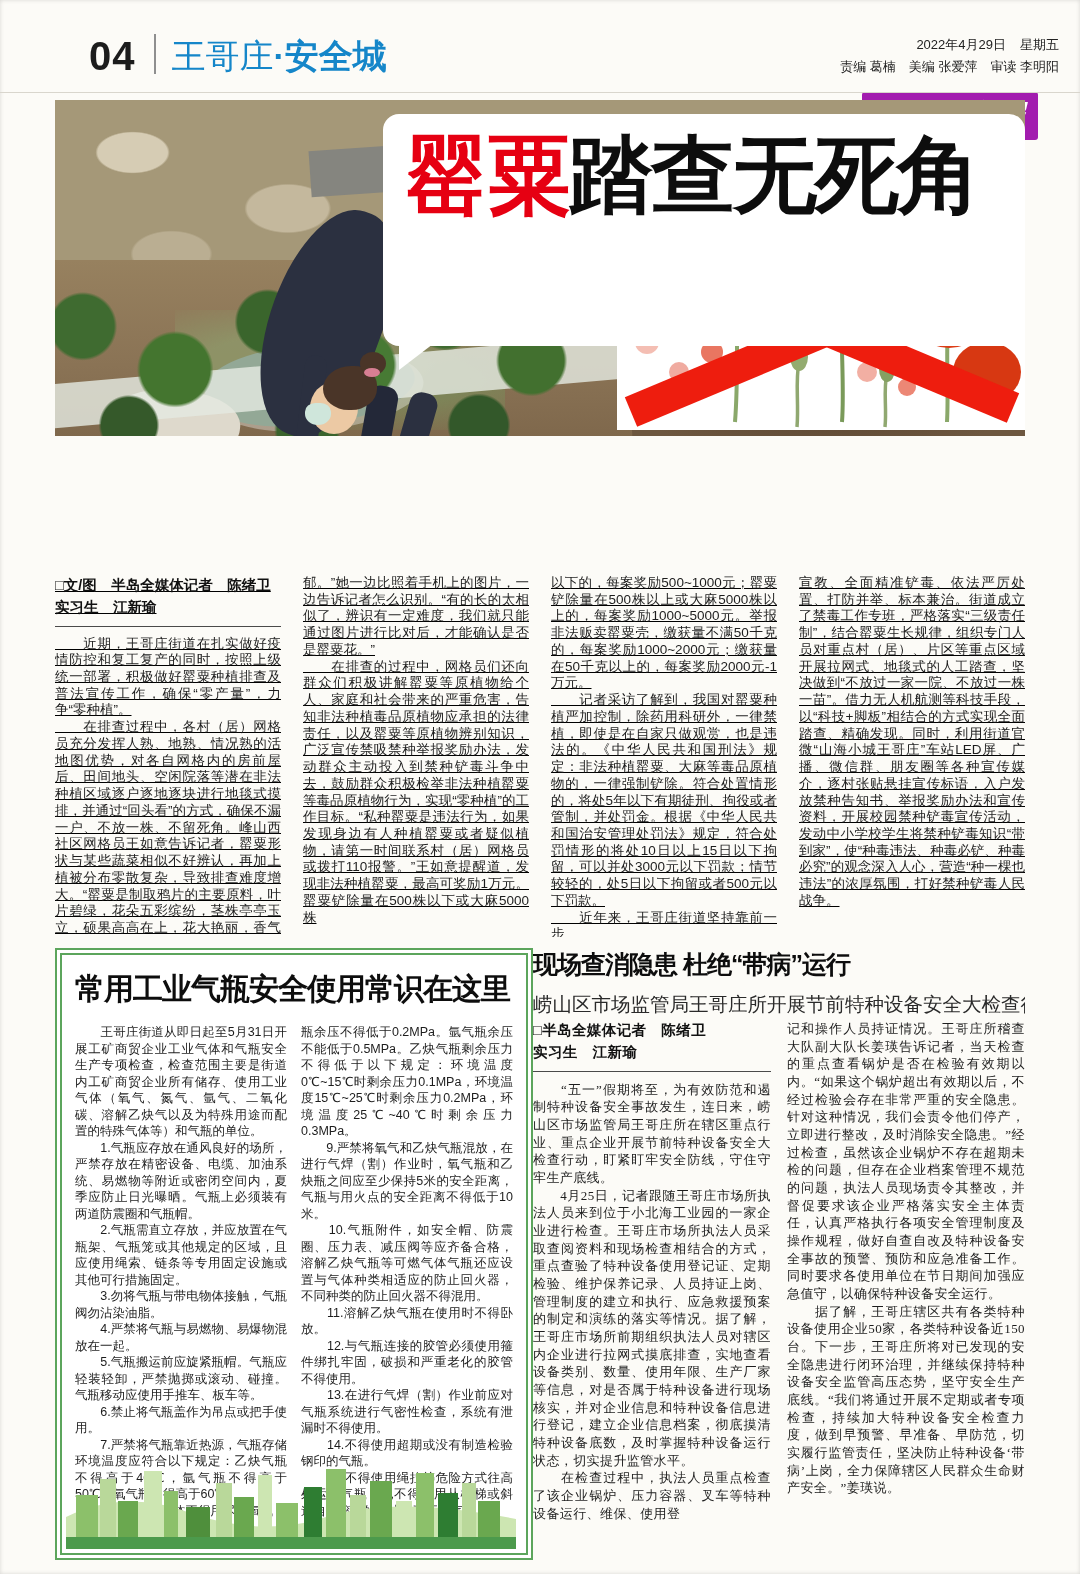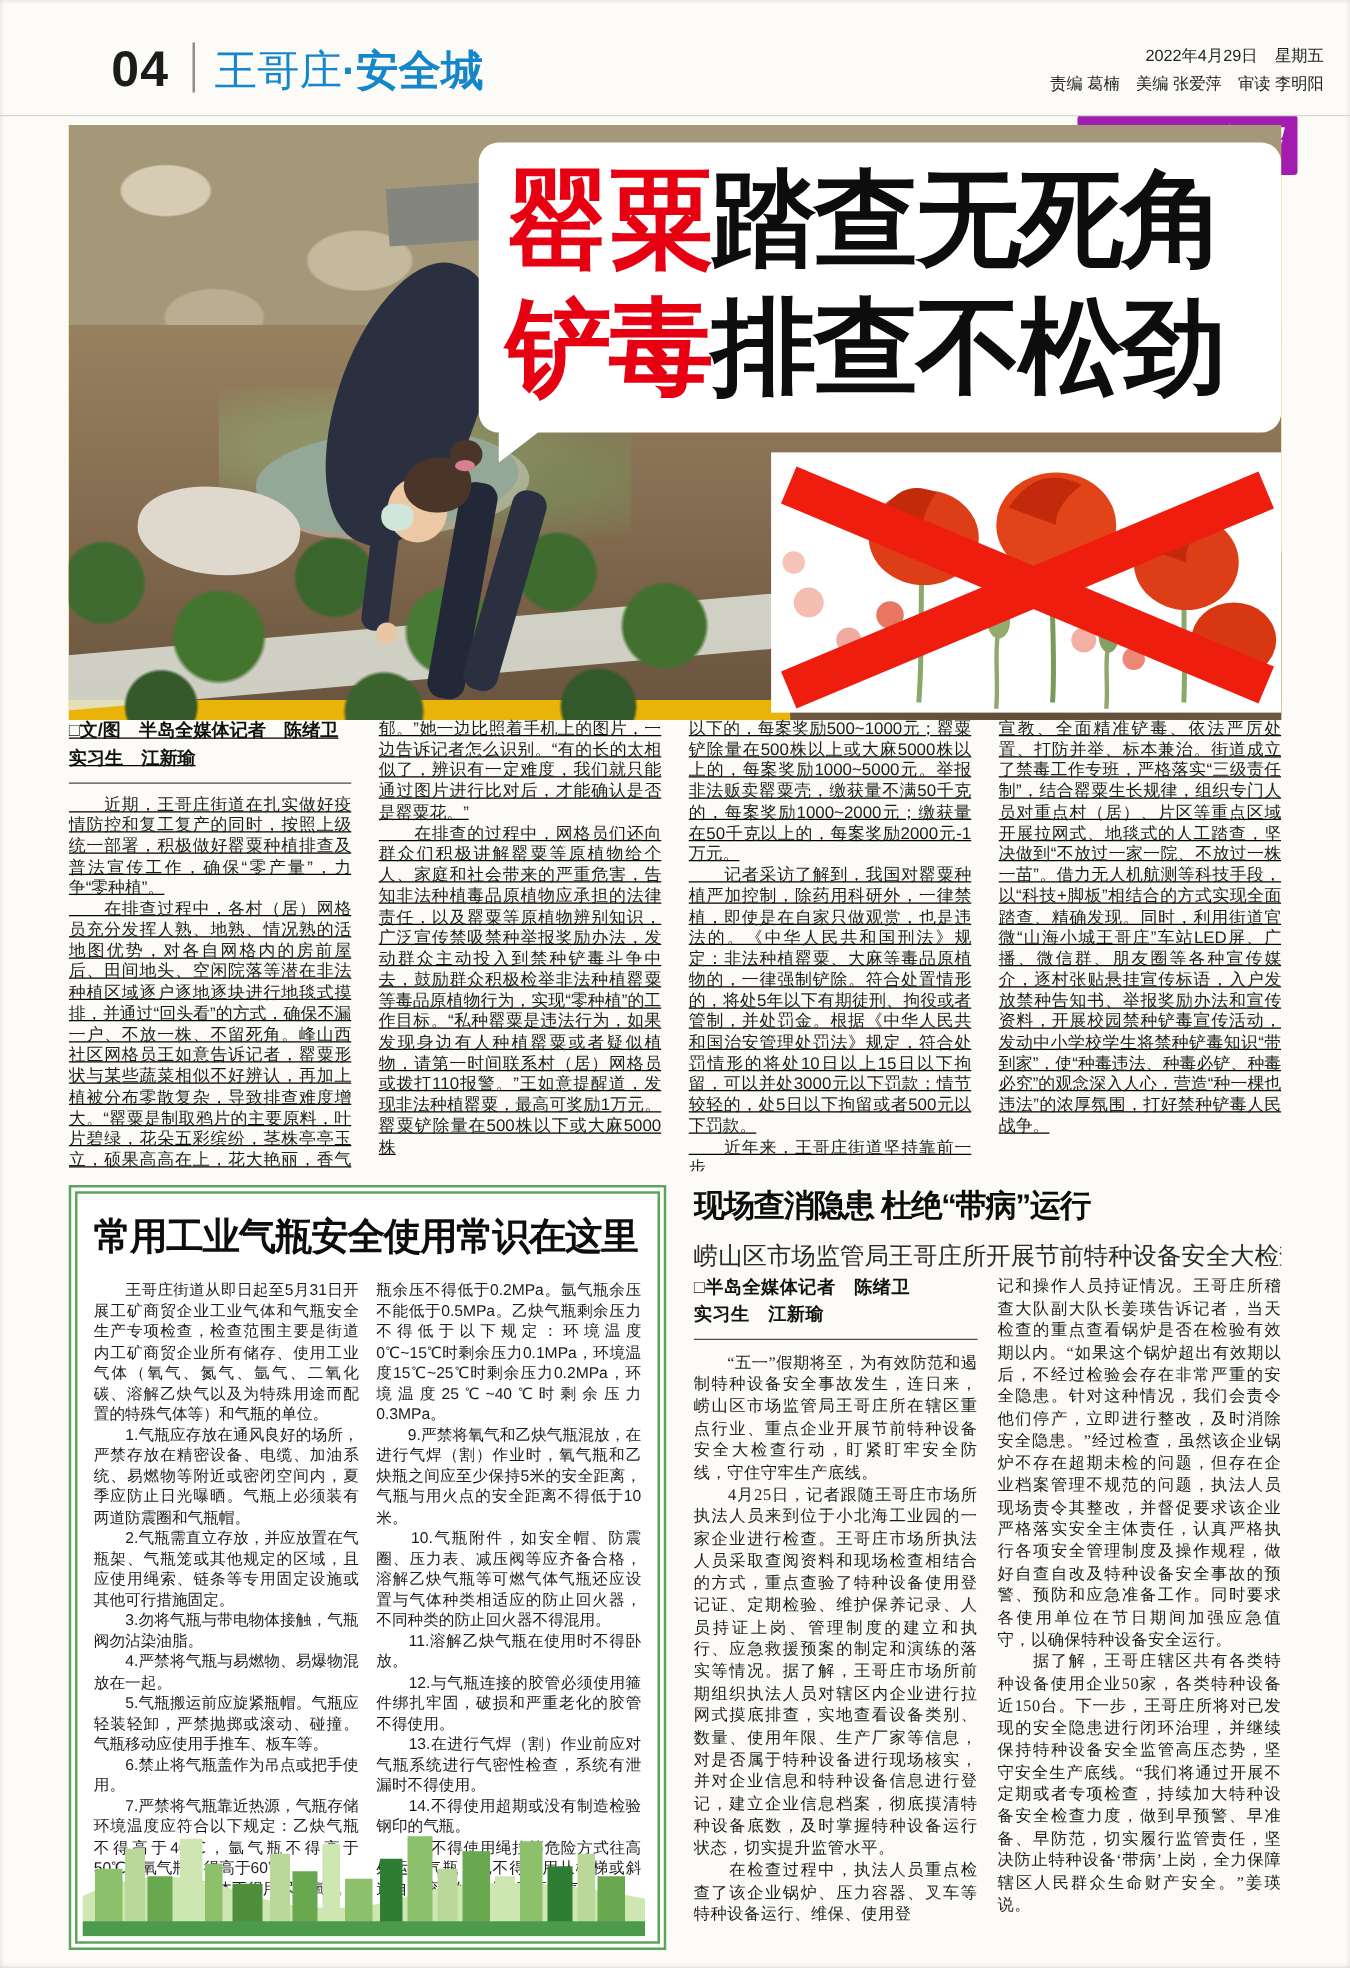--- a/index.html
+++ b/index.html
@@ -12,21 +12,21 @@
   .vdiv{width:2px;height:40px;background:#8f8f8f;margin:0 16px 0 18px;}
   .section-title{font-size:34px;color:#1586c9;white-space:nowrap;}
   .section-title .bold{font-weight:900;}
   .header-right{margin-left:auto;display:flex;align-items:center;gap:14px;flex-direction:column;}
   .pub-info{text-align:right;font-size:13px;color:#222;line-height:1.7;white-space:nowrap;}
   .pub-info .date-line span{margin-left:14px;}
   .masthead{width:176px;height:48px;background:#a21caf;color:#fff;display:flex;align-items:center;justify-content:center;font-family:"DejaVu Serif",serif;font-style:italic;font-weight:900;font-size:29px;letter-spacing:2px;border-radius:3px;}
   .header-rule{position:absolute;left:0;top:92px;width:1080px;height:1px;background:#d9d6cd;}
 
   
-  .hero{position:absolute;left:55px;top:100px;width:970px;height:476px;overflow:hidden;background:#eab308;}
+  .hero{position:absolute;left:55px;top:100px;width:970px;height:336px;overflow:hidden;background:#86efac;}
   .wall{position:absolute;left:0;top:0;width:100%;height:175px;background:
     radial-gradient(ellipse 60px 34px at 8% 30%, #d6ccb4 58%, transparent 62%),
     radial-gradient(ellipse 70px 40px at 24% 62%, #c4b89d 58%, transparent 62%),
     radial-gradient(ellipse 64px 34px at 41% 28%, #d9d0ba 58%, transparent 62%),
     radial-gradient(ellipse 74px 42px at 57% 60%, #c9bda2 58%, transparent 62%),
     radial-gradient(ellipse 60px 36px at 73% 30%, #d3c9b0 58%, transparent 62%),
     radial-gradient(ellipse 70px 40px at 90% 58%, #cec3a8 58%, transparent 62%),
     radial-gradient(ellipse 66px 38px at 12% 88%, #baae92 58%, transparent 62%),
     radial-gradient(ellipse 66px 38px at 48% 92%, #b2a68a 58%, transparent 62%),
     radial-gradient(ellipse 66px 38px at 82% 90%, #bcb094 58%, transparent 62%),
@@ -73,21 +73,21 @@
   .hl-red{color:#e60012;}
   .poppy-panel{position:absolute;right:0;bottom:6px;width:408px;height:208px;background:#fff;z-index:4;}
 
   
   .main-article{position:absolute;left:55px;top:575px;width:970px;height:362px;display:flex;gap:22px;overflow:hidden;text-decoration:underline;}
   .m-col{flex:1;font-size:13.5px;line-height:1.24;text-align:justify;color:#1d1d1d;}
   .coltext{white-space:pre-line;}
   .byline{font-weight:bold;font-size:14.5px;line-height:1.5;color:#111;border-bottom:1.5px solid #4a4a4a;padding-bottom:7px;margin-bottom:9px;}
 
   
-  .bottom-row{position:absolute;left:55px;top:948px;width:970px;height:612px;display:flex;gap:22px;}
+  .bottom-row{position:absolute;left:55px;top:948px;width:970px;height:612px;display:flex;}
   .green-box{width:478px;box-sizing:border-box;border:2px solid #5ca55c;padding:3px;background:#fff;}
   .green-box-inner{border:2px solid #5ca55c;height:100%;box-sizing:border-box;position:relative;padding:10px 13px 96px 13px;overflow:hidden;}
   .box-title{font-size:30px;font-weight:900;color:#0d0d0d;margin:4px 0 14px 0;letter-spacing:-1px;white-space:nowrap;}
   .box-cols{display:flex;gap:14px;}
   .b-col{flex:1;font-size:12.5px;line-height:1.32;text-align:justify;color:#1d1d1d;}
   .skyline{position:absolute;left:4px;right:4px;bottom:4px;height:92px;}
 
   .right-article{flex:1;overflow:hidden;}
   .r-title{font-size:25px;font-weight:900;color:#0d0d0d;letter-spacing:-1px;white-space:nowrap;}
   .r-sub{font-size:19.5px;color:#2a2a2a;margin-top:10px;white-space:nowrap;}
@@ -132,21 +132,20 @@
     <div class="p-leg2"></div>
     <div class="p-head"></div>
     <div class="p-hair"></div>
     <div class="p-bun"></div>
     <div class="p-scrunchie"></div>
     <div class="p-mask"></div>
 
     <div class="headline-bubble">
       <div class="bubble-tail"></div>
       <div class="hl-line"><span class="hl-red">罂粟</span><span>踏查无死角</span></div>
-      <div class="hl-line"><span class="hl-red">铲毒</span><span>排查不松劲</span></div>
     </div>
 
     <div class="poppy-panel">
       <svg width="408" height="208" viewBox="0 0 408 208">
         <rect x="0" y="0" width="408" height="208" fill="#ffffff"></rect>
         <circle cx="30" cy="120" r="12" fill="#f0a293" opacity=".7"></circle>
         <circle cx="62" cy="150" r="10" fill="#e98877" opacity=".7"></circle>
         <circle cx="18" cy="88" r="9" fill="#ef9b8b" opacity=".6"></circle>
         <circle cx="95" cy="130" r="11" fill="#e4543a" opacity=".8"></circle>
         <circle cx="250" cy="150" r="10" fill="#ec8d7c" opacity=".7"></circle>

